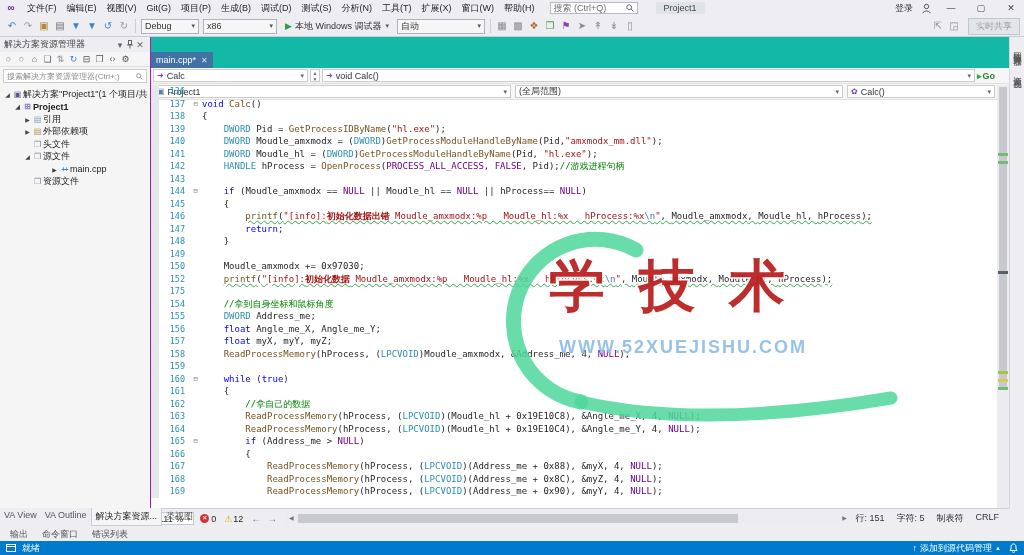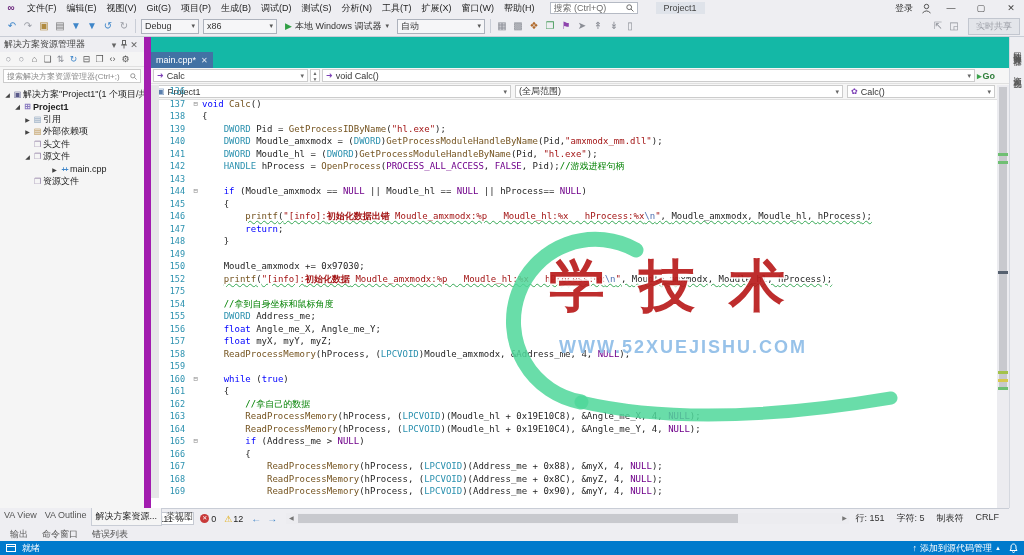--- a/index.html
+++ b/index.html
@@ -23,21 +23,21 @@
   .tbi { width:16px; text-align:center; font-size:10px; line-height:16px; cursor:default; }
   .tb-sep { width:1px; height:14px; background:#c9cdd6; margin:0 3px; }
   .combo { height:15px; background:#f6f6f8; border:1px solid #adb2bc; display:flex; align-items:center; padding:0 3px; margin:0 2px; white-space:nowrap; color:#333; }
   .combo::after { content:"▾"; font-size:7px; color:#555; margin-left:auto; padding-left:4px; }
   .runbtn { display:flex; align-items:center; height:15px; padding:0 4px; margin:0 2px; white-space:nowrap; color:#333; }
   .runbtn .play { color:#2f9e44; margin-right:3px; font-size:9px; }
   .runbtn::after { content:"▾"; font-size:7px; color:#555; margin-left:4px; }
   #live-share-btn { margin-left:6px; background:#e3e5ea; border:1px solid #c2c6cf; color:#9a9da5; padding:1px 7px; }
 
   
-  #solution-panel { left:0; top:37px; width:151px; height:471px; background:#f5f5f5; border-right:7px solid #a21caf; overflow:hidden; }
+  #solution-panel { left:0; top:37px; width:151px; height:471px; background:#f5f5f5; border-right:1px solid #a21caf; overflow:hidden; }
   #sp-header { height:15px; display:flex; align-items:center; padding:0 4px; color:#444; background:#eeeef2; }
   #sp-header .ttl { flex:1; white-space:nowrap; overflow:hidden; }
   #sp-header .hic { width:12px; text-align:center; color:#666; }
   #sp-toolbar { height:15px; display:flex; align-items:center; padding:0 2px; border-bottom:1px solid #e0e0e0; }
   #sp-toolbar .tbi { width:13px; font-size:9px; }
   #sp-search { height:14px; margin:2px 3px; background:#fff; border:1px solid #ccc; display:flex; align-items:center; padding:0 3px; color:#8a8a8a; }
   #sp-search .ph { flex:1; font-size:8px; white-space:nowrap; overflow:hidden; }
   #sp-tree { padding-top:3px; }
   .tree-row { height:12.5px; display:flex; align-items:center; white-space:nowrap; overflow:hidden; color:#1e1e1e; }
   .tree-row.bold { font-weight:bold; }

